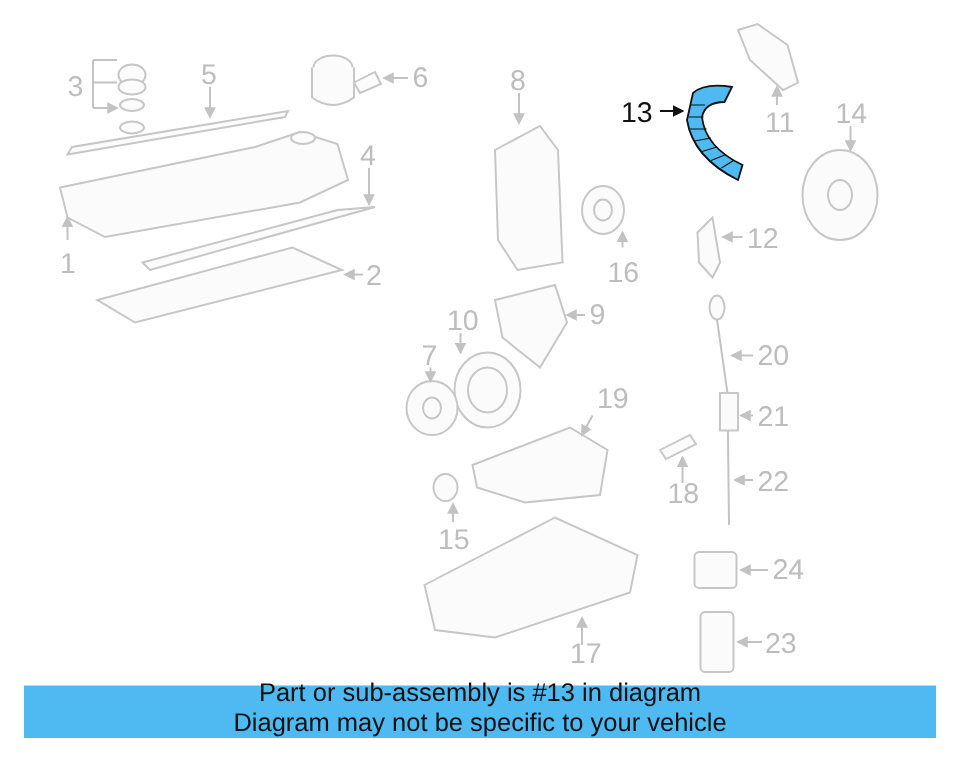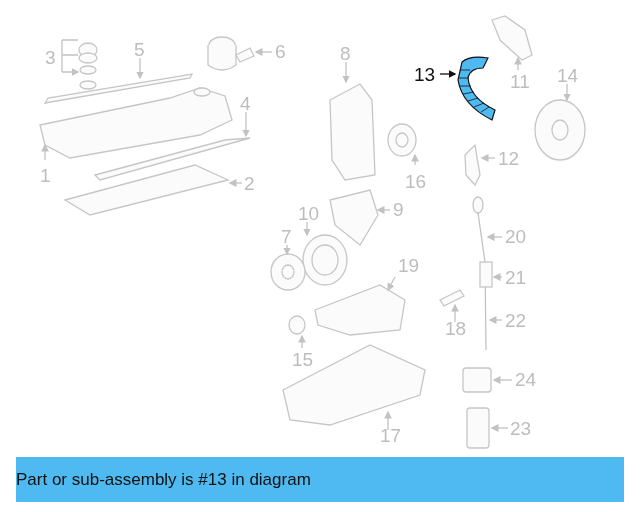--- a/index.html
+++ b/index.html
@@ -2,22 +2,22 @@
 <html><head>
 <meta charset="utf-8">
 <style>
   html,body{margin:0;padding:0;background:#fff;}
   body{width:640px;height:512px;position:relative;overflow:hidden;font-family:"Liberation Sans",sans-serif;}
   #diagram{position:absolute;left:0;top:0;width:640px;height:455px;}
   .lbl{font-family:"Liberation Sans",sans-serif;font-size:19px;fill:#bdbdbd;}
   .lbl-hi{font-family:"Liberation Sans",sans-serif;font-size:19px;fill:#111;}
   .part{fill:#fbfbfb;stroke:#c6c6c6;stroke-width:1.3;}
   .ln{stroke:#c2c2c2;stroke-width:1.3;fill:none;}
-  .banner{position:absolute;left:16px;top:457px;width:608px;height:45px;background:#4fbaf2;
-    display:flex;flex-direction:row;align-items:center;justify-content:flex-start;color:#111;font-size:17px;line-height:20px;}
+  .banner{position:absolute;left:16px;top:457px;width:608px;height:35px;background:#4fbaf2;
+    display:flex;flex-direction:column;align-items:center;justify-content:flex-end;color:#111;font-size:17px;line-height:20px;}
 </style>
 </head>
 <body>
 
 <svg id="diagram" viewBox="0 0 640 455" xmlns="http://www.w3.org/2000/svg">
   <defs>
     <marker id="ah" markerWidth="6" markerHeight="6" refX="5" refY="3" orient="auto">
       <path d="M0,0 L6,3 L0,6 z" fill="#c2c2c2"></path>
     </marker>
     <marker id="ahd" markerWidth="6" markerHeight="6" refX="5" refY="3" orient="auto">
@@ -173,13 +173,14 @@
 
   <g>
     <rect class="part" x="467" y="408" width="22" height="40" rx="3"></rect>
     <line class="ln" x1="508" y1="428" x2="492" y2="428" marker-end="url(#ah)"></line>
     <text class="lbl" x="510" y="435">23</text>
   </g>
 </svg>
 
 <div class="banner">
   <div>Part or sub-assembly is #13 in diagram</div>
+  <div>Diagram may not be specific to your vehicle</div>
 </div>
 
 </body></html>

